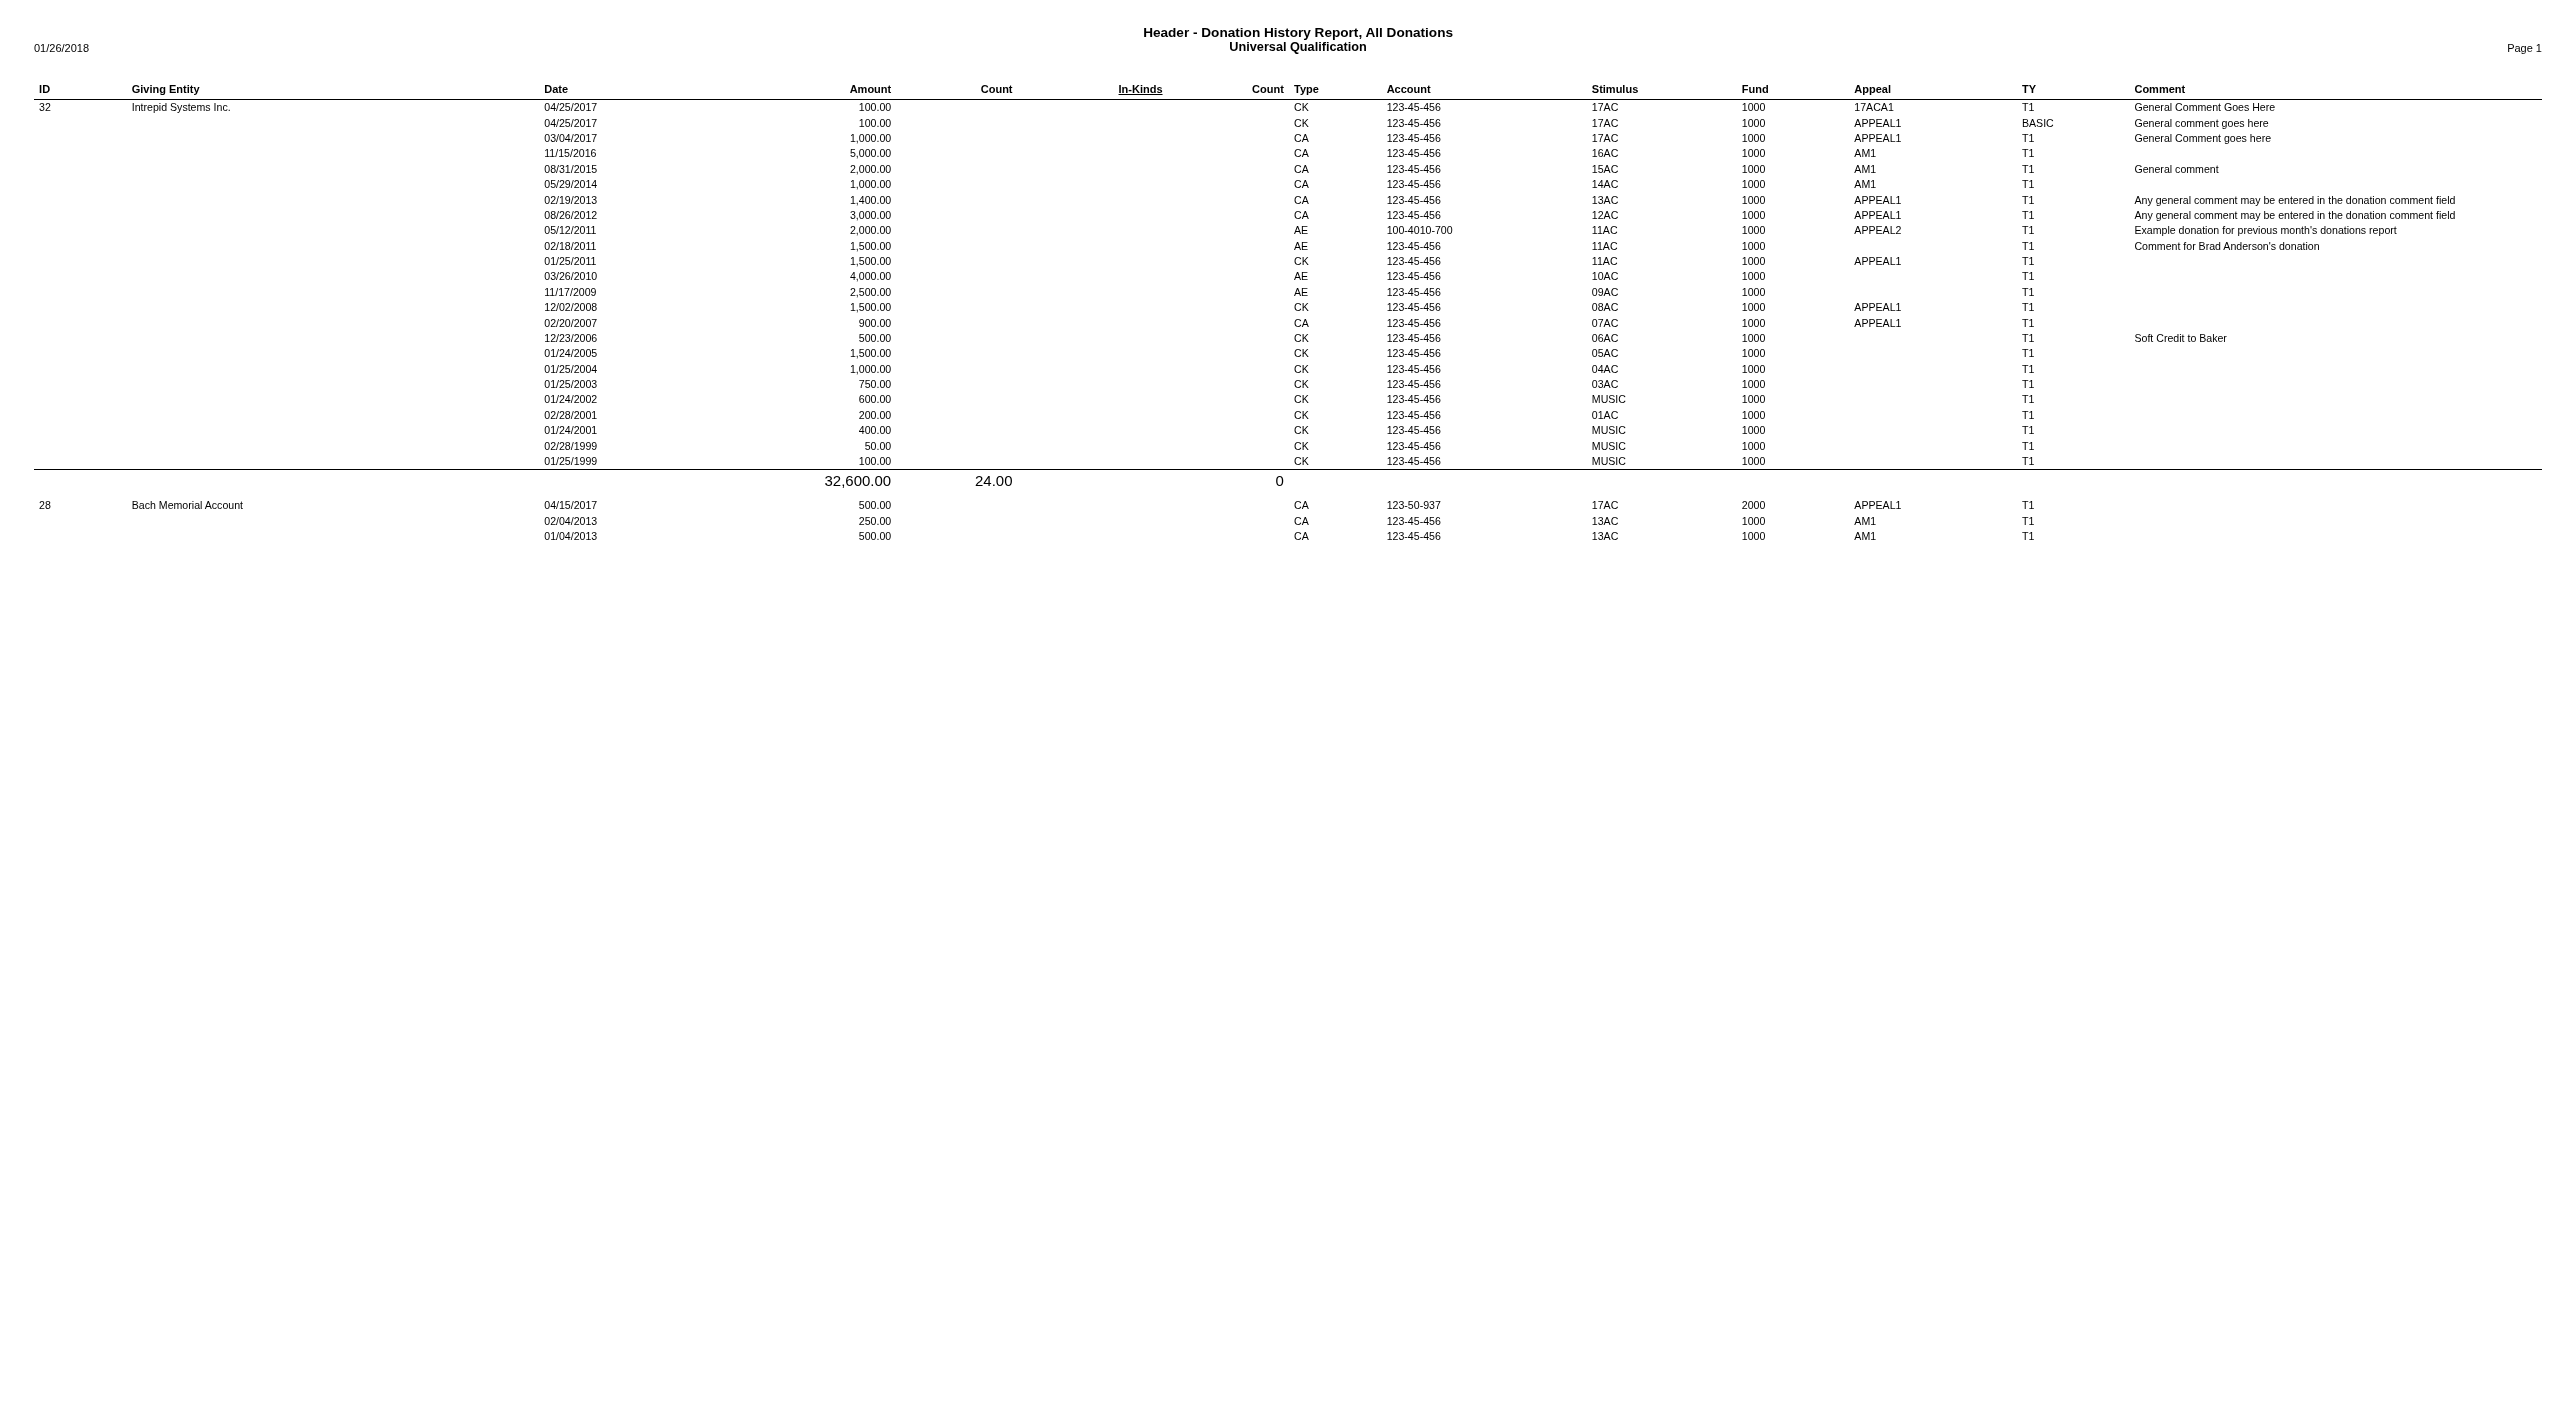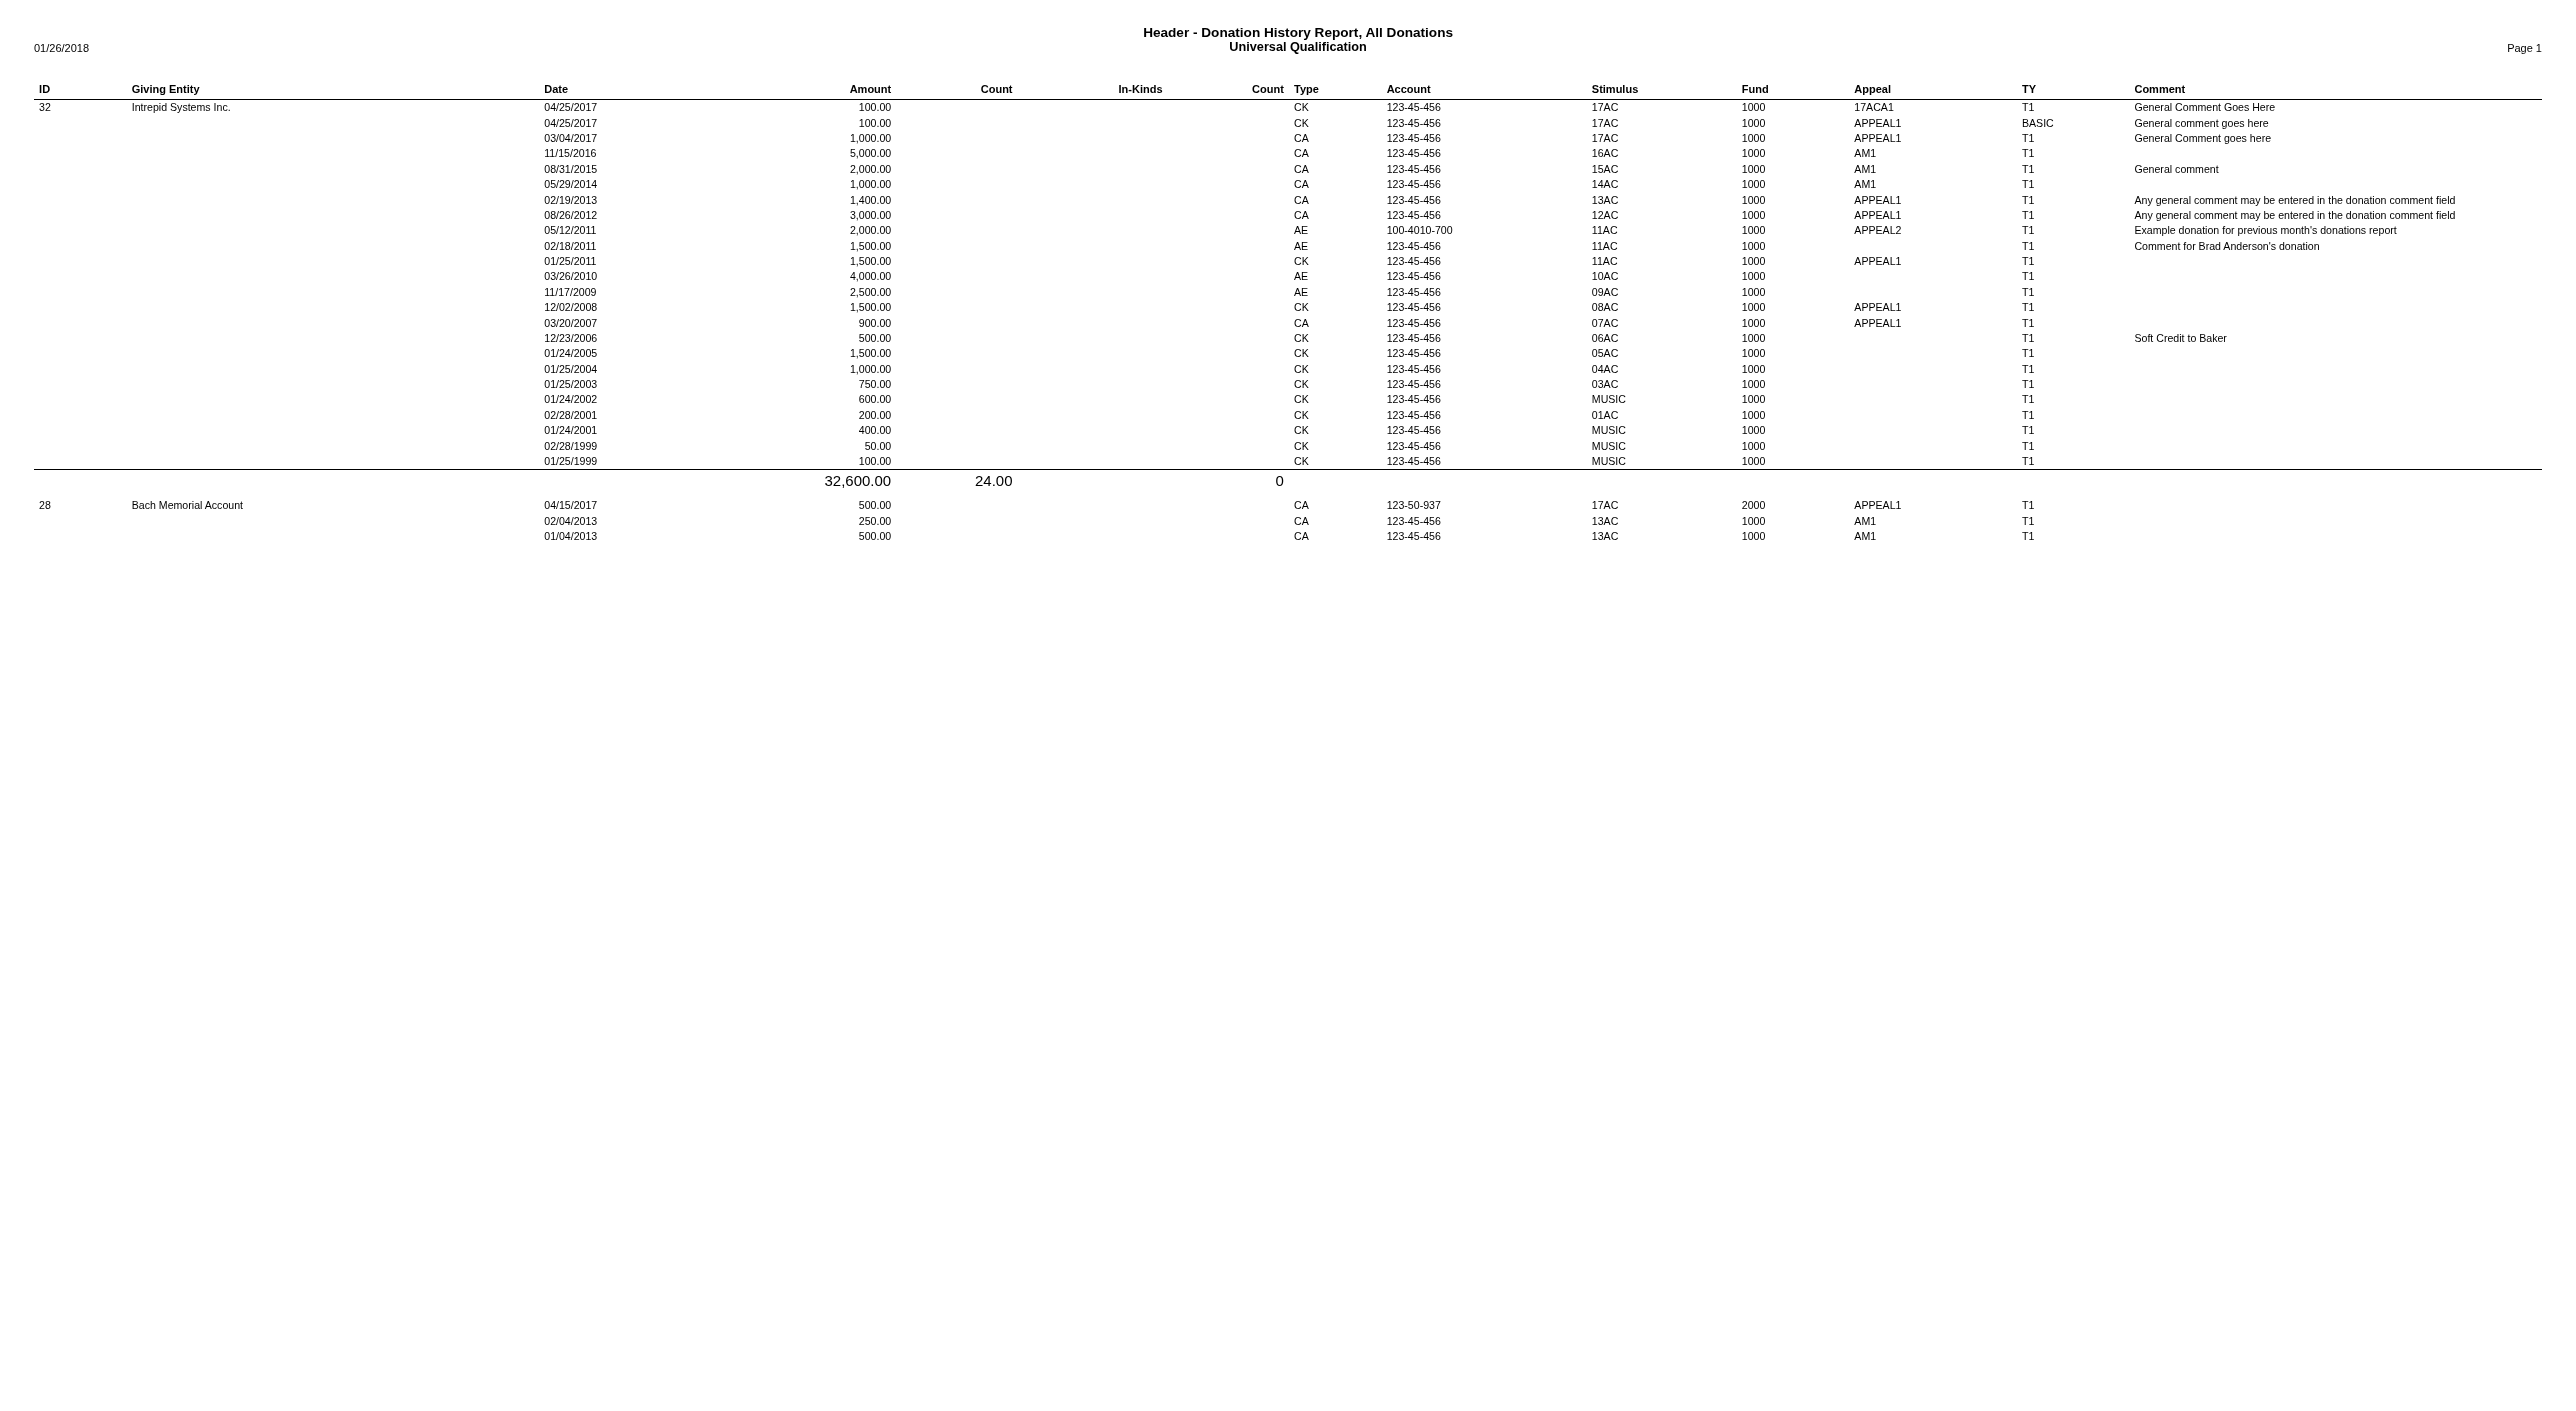--- a/index.html
+++ b/index.html
@@ -67,21 +67,21 @@
       text-align: right;
     }
     .spacer-row td {
       height: 6.8px;
     }
     .id-col { width: 42px; }
     .entity-col { width: 187px; }
     .date-col { width: 85px; }
     .amount-col { width: 76px; text-align: right; }
     .count-col { width: 55px; text-align: right; }
-    .inkinds-col { width: 68px; text-align: right; }
+    .inkinds-col { width: 68px; text-align: right; text-decoration: underline; }
     .count2-col { width: 55px; text-align: right; }
     .type-col { width: 42px; margin-top: 23px; }
     .account-col { width: 93px; }
     .stimulus-col { width: 68px; }
     .fund-col { width: 51px; }
     .appeal-col { width: 76px; }
     .ty-col { width: 51px; }
     .comment-col { width: 187px; }
   </style>
 </head>
@@ -336,21 +336,21 @@
       <td class="account-col">123-45-456</td>
       <td class="stimulus-col">08AC</td>
       <td class="fund-col">1000</td>
       <td class="appeal-col">APPEAL1</td>
       <td class="ty-col">T1</td>
       <td class="comment-col"></td>
     </tr>
       <tr>
       <td class="id-col"></td>
       <td class="entity-col"></td>
-      <td class="date-col">03/20/2007</td>
+      <td class="date-col">02/20/2007</td>
       <td class="amount-col num">900.00</td>
       <td class="count-col num"></td>
       <td class="inkinds-col num"></td>
       <td class="count2-col num"></td>
       <td class="type-col">CA</td>
       <td class="account-col">123-45-456</td>
       <td class="stimulus-col">07AC</td>
       <td class="fund-col">1000</td>
       <td class="appeal-col">APPEAL1</td>
       <td class="ty-col">T1</td>

